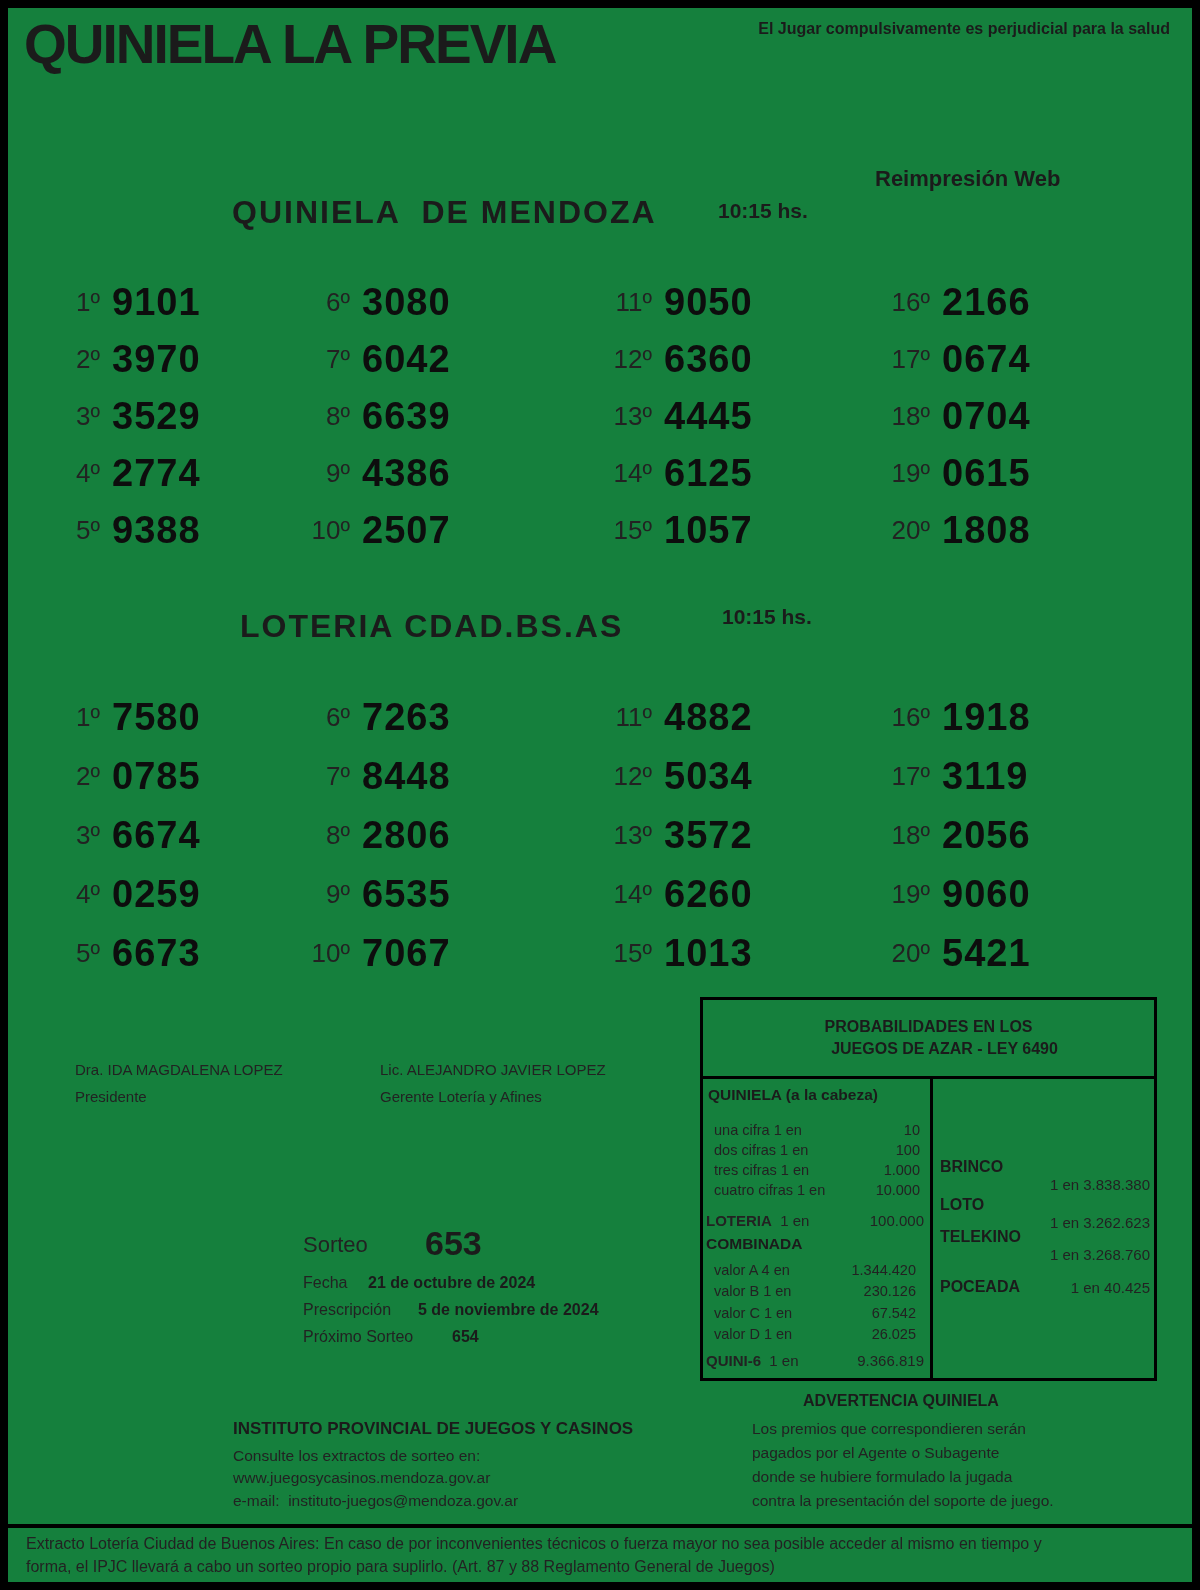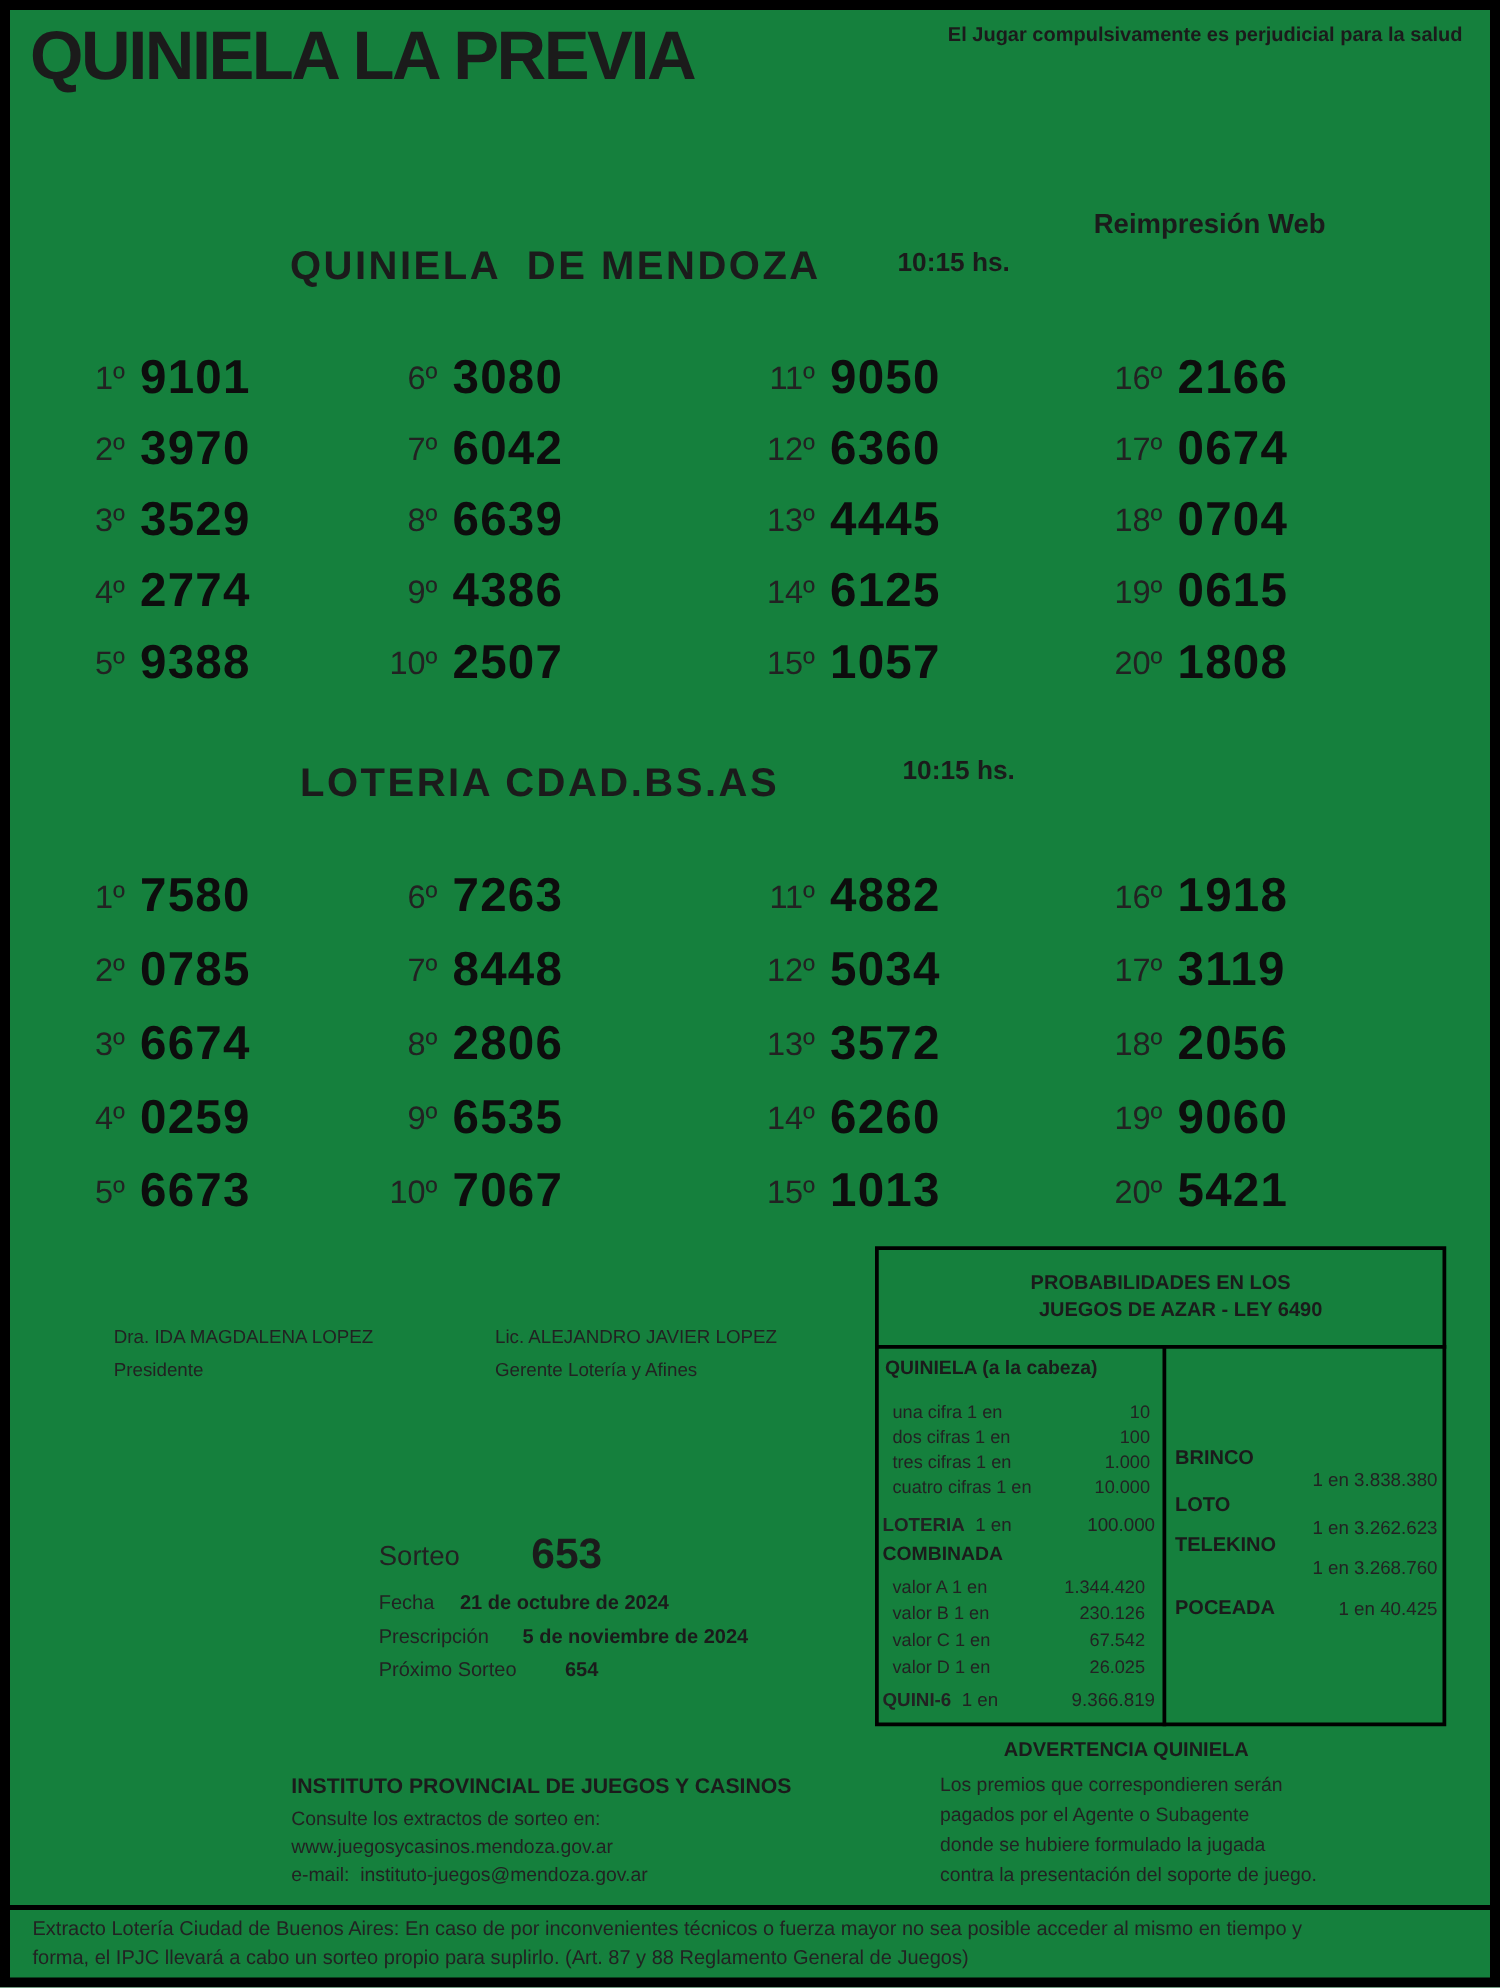--- a/index.html
+++ b/index.html
@@ -20,21 +20,21 @@
   .mendoza-time{left:718px;top:199px;}
   .bsas-time{left:722px;top:605px;}
   
   .results{display:grid;grid-auto-flow:column;grid-template-columns:250px 302px 278px 230px;}
   .mendoza-results{left:48px;top:274px;grid-template-rows:repeat(5,57px);}
   .bsas-results{left:48px;top:688px;grid-template-rows:repeat(5,59px);}
   .cell{display:flex;align-items:center;}
   .pos{width:52px;text-align:right;font-size:26px;margin-right:12px;flex:none;color:#222;}
   .num{font-size:38px;font-weight:bold;letter-spacing:1px;color:#0d0d0d;}
   
-  .sig{font-size:15px;color:#222;margin-left:16px;}
+  .sig{font-size:15px;color:#222;}
   
   .sorteo-label{left:303px;top:1232px;font-size:22px;color:#222;}
   .sorteo-number{left:425px;top:1224px;font-size:34px;font-weight:bold;}
   .draw-line-label{font-size:16px;color:#222;}
   .draw-line-value{font-size:16px;font-weight:bold;}
   
   .prob-frame{left:700px;top:997px;width:457px;height:384px;border:3px solid #000;box-sizing:border-box;}
   .prob-title{left:700px;width:457px;text-align:center;font-size:16px;font-weight:bold;}
   .prob-sep{left:700px;top:1076px;width:457px;height:3px;background:#000;}
   .prob-div{left:930px;top:1076px;width:3px;height:305px;background:#000;}
@@ -287,21 +287,21 @@
     </div>
 
   <div class="abs prow loteria-row">
     <span><b>LOTERIA</b>&nbsp; <span>1 en</span></span>
     <span class="pvalue">100.000</span>
   </div>
 
   <div class="abs combinada-header">COMBINADA</div>
   <div class="abs" id="combinada-rows">
       <div class="prow">
-        <span class="plabel">valor A 1 en</span>
+        <span class="plabel">valor A 4 en</span>
         <span class="pvalue">1.344.420</span>
       </div>
       <div class="prow">
         <span class="plabel">valor B 1 en</span>
         <span class="pvalue">230.126</span>
       </div>
       <div class="prow">
         <span class="plabel">valor C 1 en</span>
         <span class="pvalue">67.542</span>
       </div>

